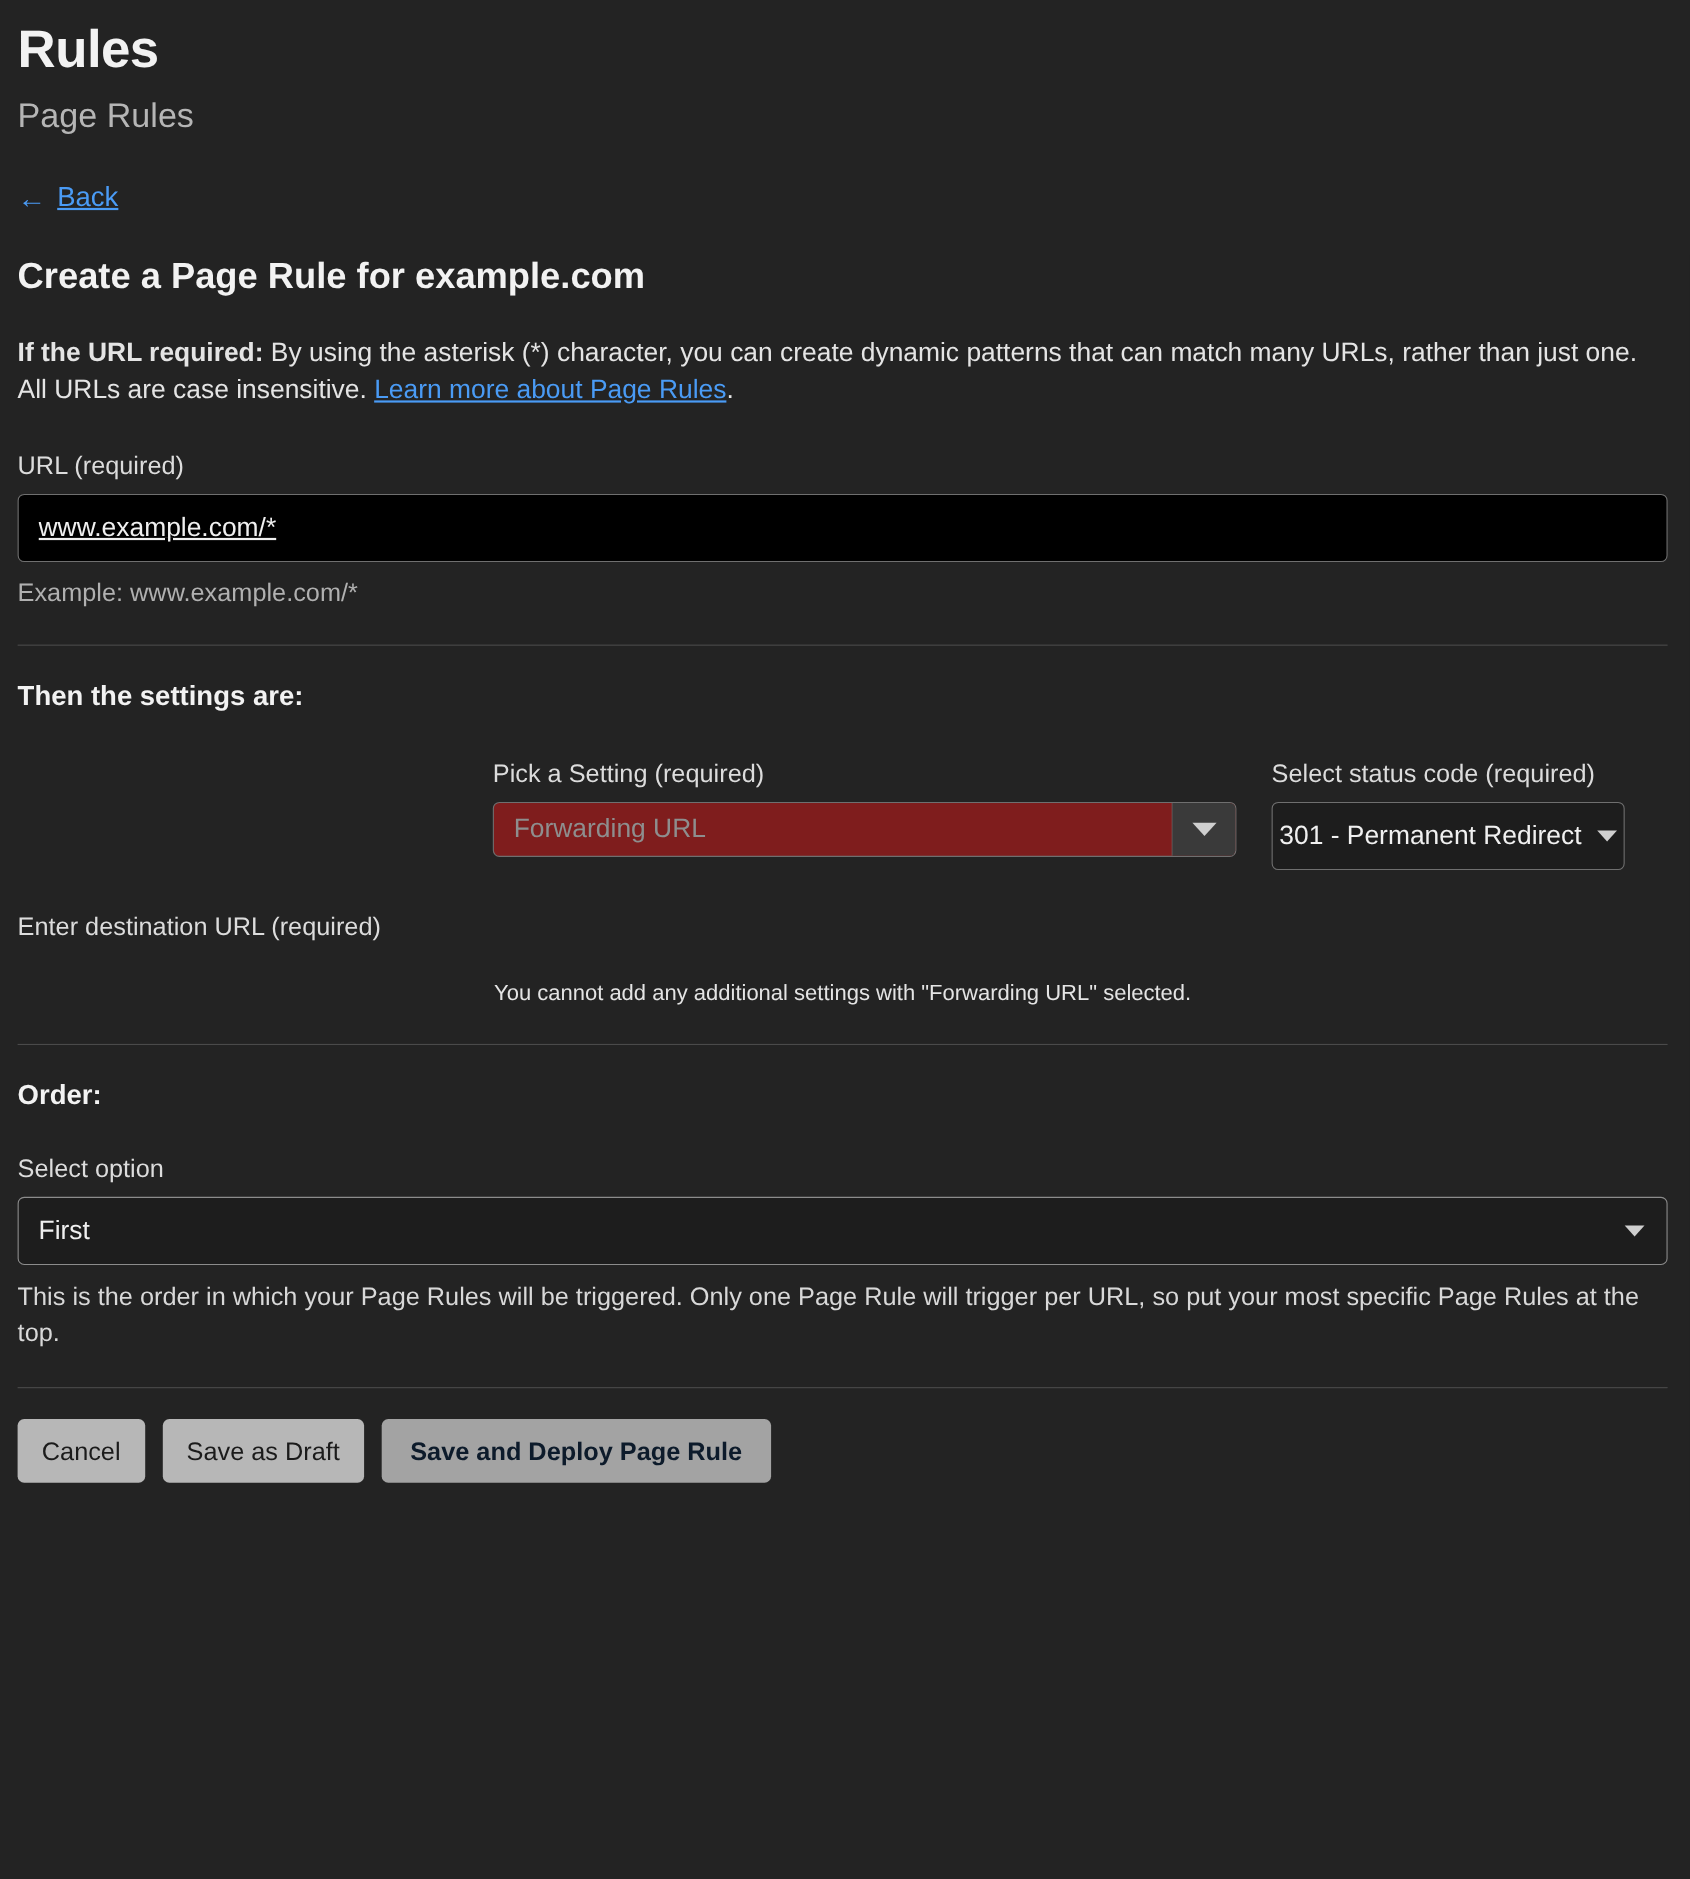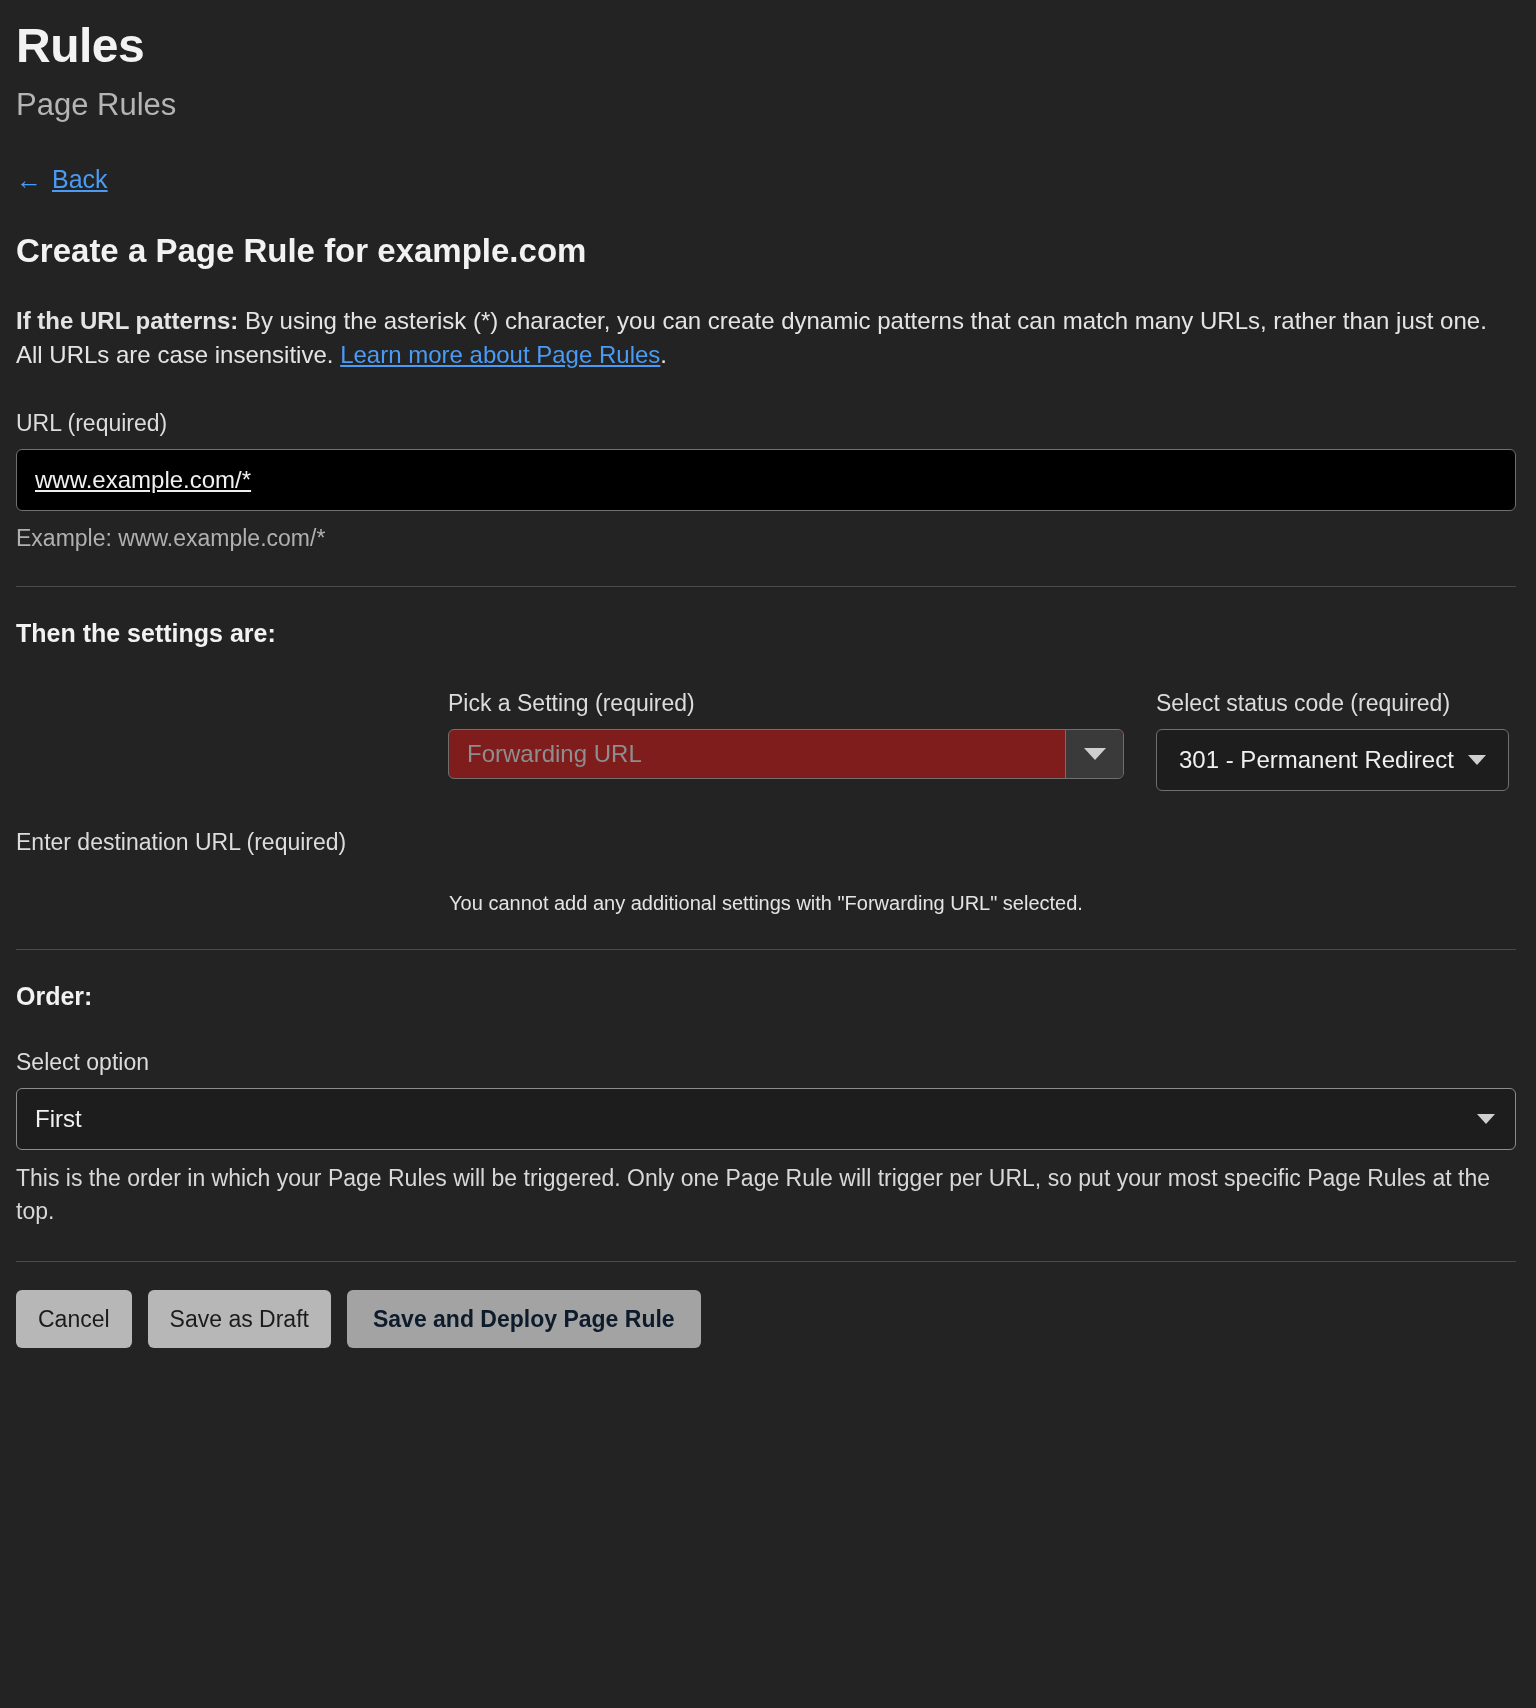--- a/index.html
+++ b/index.html
@@ -143,21 +143,21 @@
     border-top: 12px solid #cfcfcf;
   }
   .select-inline {
     display: inline-flex;
     align-items: center;
     gap: 14px;
     height: 62px;
     background: #1d1d1d;
     border: 1px solid #6f6f6f;
     border-radius: 6px;
-    padding: 0 22px;
+    padding: 0 6px;
     font-size: 24px;
     color: #f0f0f0;
     cursor: pointer;
   }
   .caret-sm {
     width: 0; height: 0;
     border-left: 9px solid transparent;
     border-right: 9px solid transparent;
     border-top: 10px solid #cfcfcf;
   }
@@ -228,21 +228,21 @@
   <div class="page-subtitle">Page Rules</div>
 
   <div class="back-row">
     <span class="back-arrow">←</span>
     <span class="back-link">Back</span>
   </div>
 
   <h2 class="form-title">Create a Page Rule for example.com</h2>
 
   <p class="intro">
-    <b>If the URL patterns:</b><span> By using the asterisk (*) character, you can create dynamic patterns that can match many URLs, rather than just one. All URLs are case insensitive. </span><a href="#">Learn more about Page Rules</a><span>.</span>
+    <b>If the URL required:</b><span> By using the asterisk (*) character, you can create dynamic patterns that can match many URLs, rather than just one. All URLs are case insensitive. </span><a href="#">Learn more about Page Rules</a><span>.</span>
   </p>
 
   <div class="field-label">URL (required)</div>
   <input class="text-input" type="text" value="www.example.com/*" style="">
   <div class="hint">Example: www.example.com/*</div>
 
   <hr class="divider">
 
   <h3 class="section-title">Then the settings are:</h3>
 

